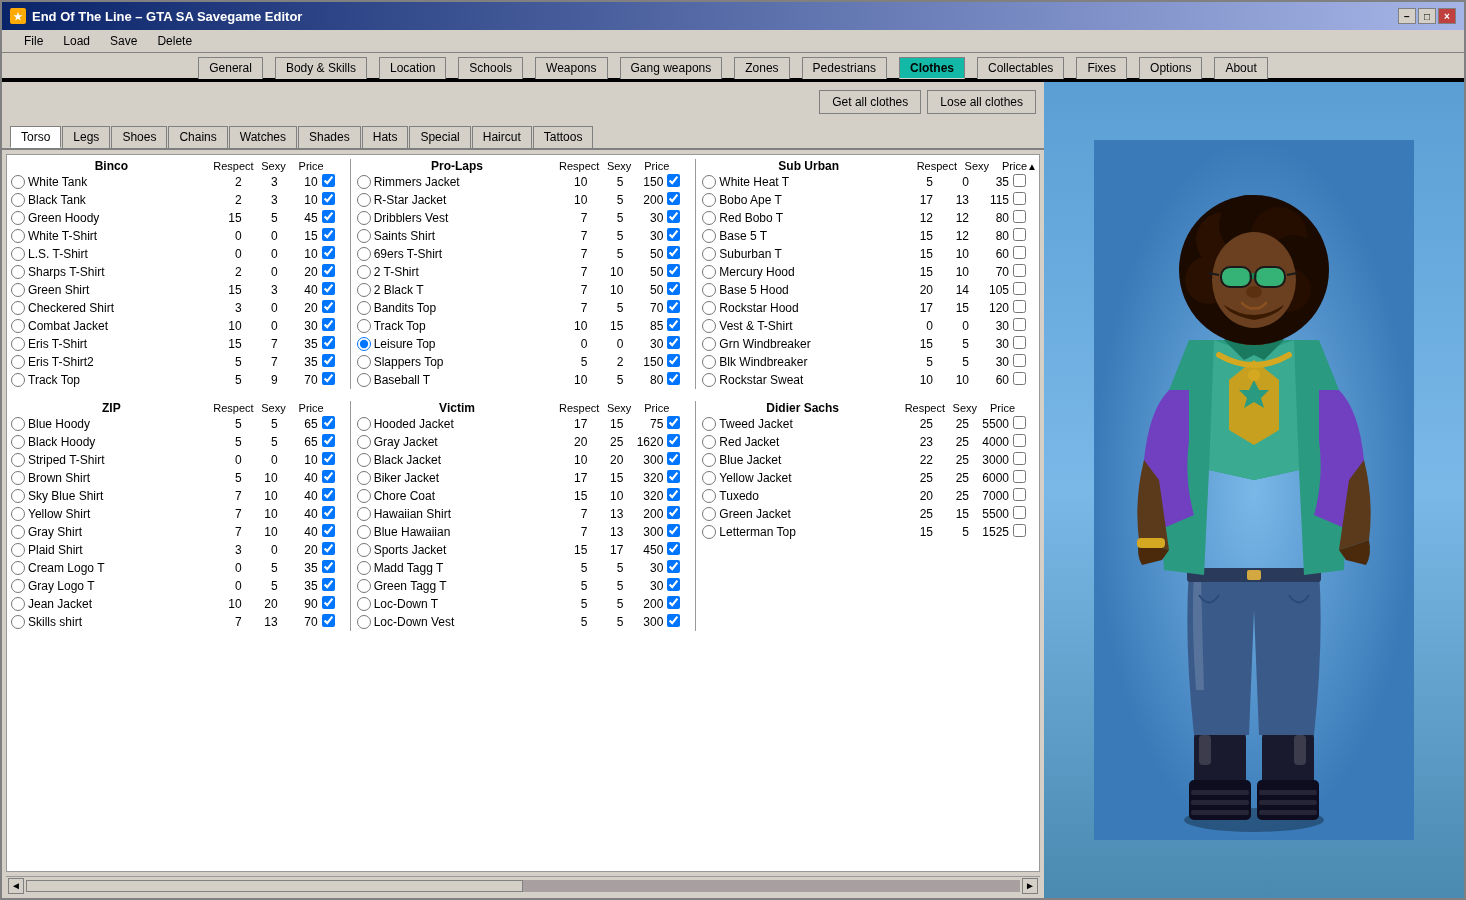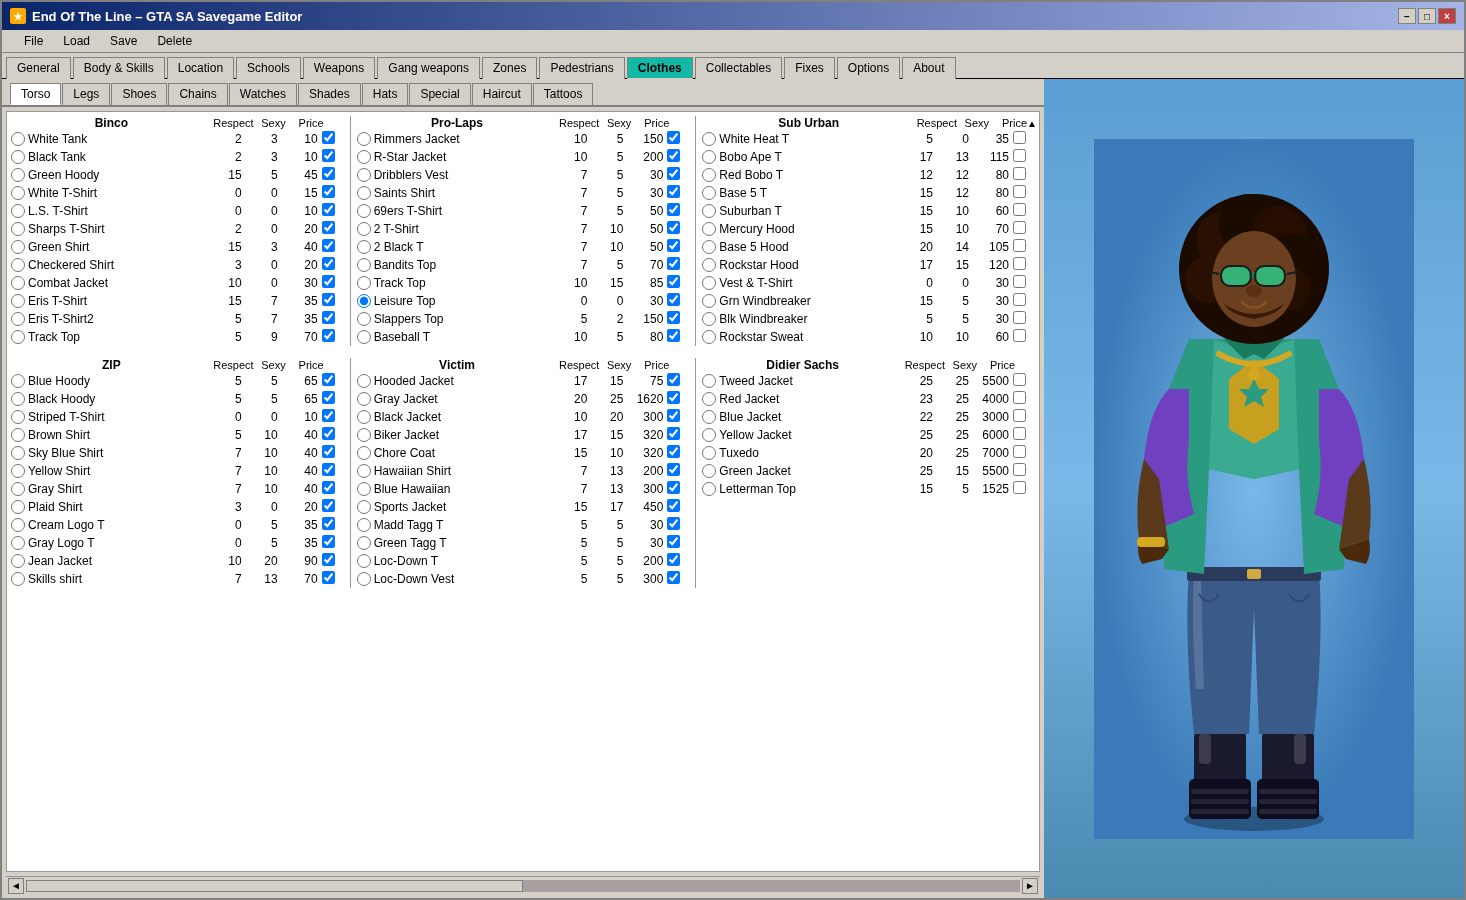--- a/index.html
+++ b/index.html
@@ -78,23 +78,24 @@
     }
     .menu-item {
       padding: 2px 6px;
       cursor: pointer;
       font-size: 12px;
     }
     .tab-bar-outer {
       background: #d4d0c8;
       padding: 4px 4px 0 4px;
       display: flex;
-      gap: 2px;
-      border-bottom: 1px solid #000000;
+      gap: 12px;
+      border-bottom: 4px solid #000000;
       flex-shrink: 0;
+      justify-content: center;
     }
     .tab-outer {
       padding: 3px 10px;
       background: #d4d0c8;
       border: 1px solid #808080;
       border-bottom: none;
       cursor: pointer;
       font-size: 12px;
       margin-bottom: -1px;
     }
@@ -281,20 +282,24 @@
     <div class="tab-outer">Collectables</div>
     <div class="tab-outer">Fixes</div>
     <div class="tab-outer">Options</div>
     <div class="tab-outer">About</div>
   </div>
 
   <div class="main-content">
 
     <div class="left-panel">
 
+      <div class="clothes-toolbar">
+        <button class="btn">Get all clothes</button>
+        <button class="btn">Lose all clothes</button>
+      </div>
 
       <div class="inner-tab-bar">
         <div class="inner-tab active">Torso</div>
         <div class="inner-tab">Legs</div>
         <div class="inner-tab">Shoes</div>
         <div class="inner-tab">Chains</div>
         <div class="inner-tab">Watches</div>
         <div class="inner-tab">Shades</div>
         <div class="inner-tab">Hats</div>
         <div class="inner-tab">Special</div>

